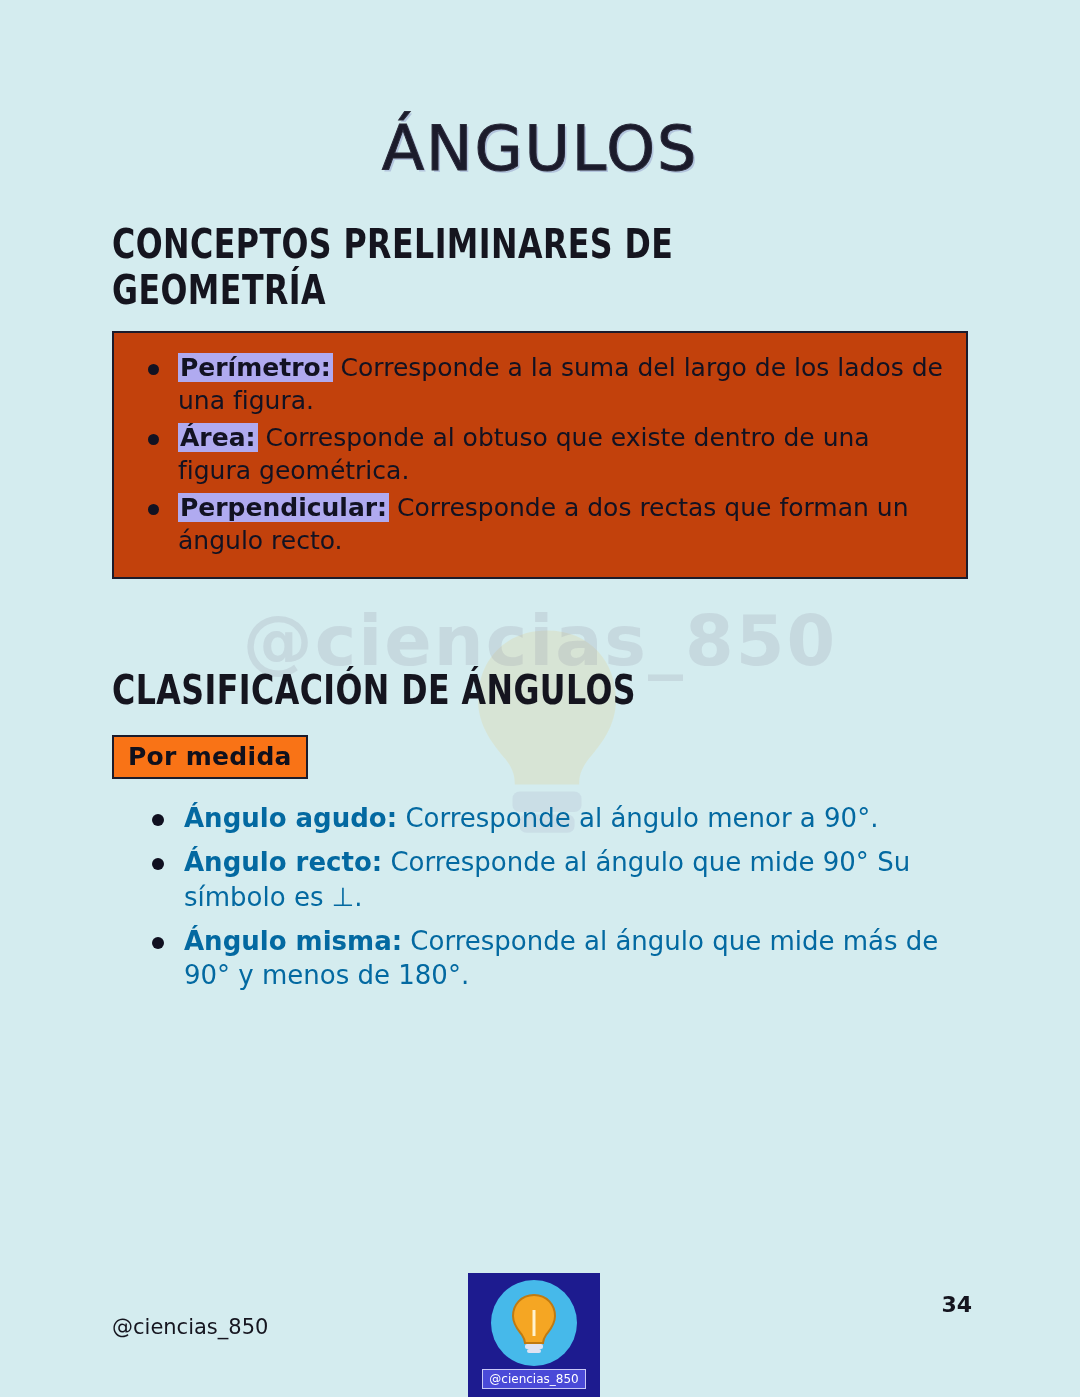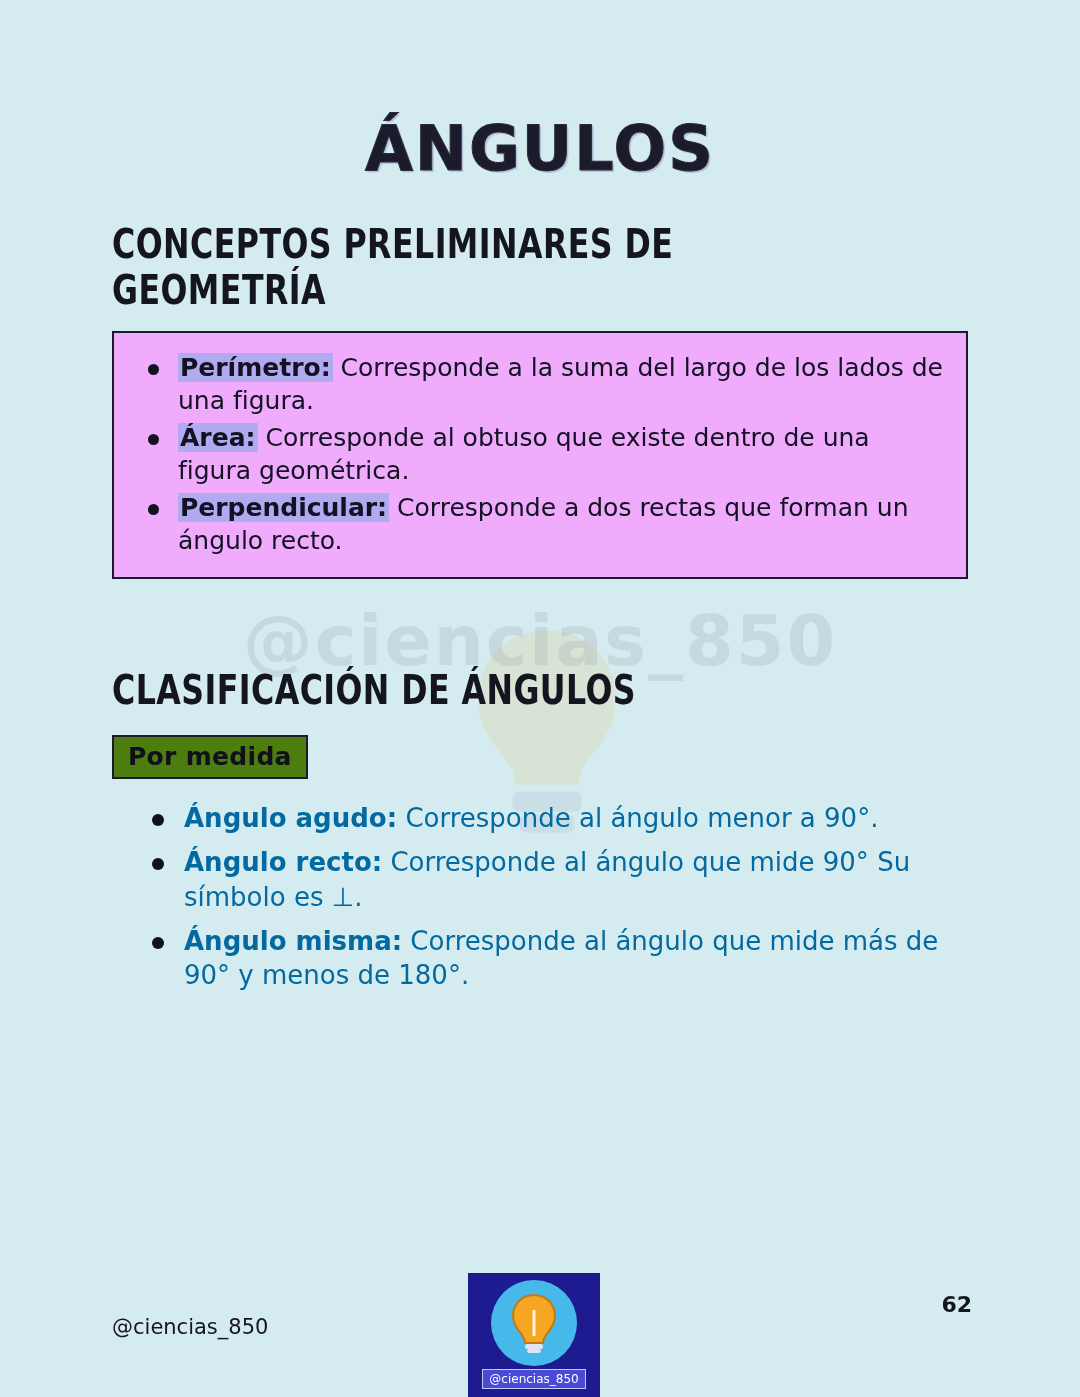--- a/index.html
+++ b/index.html
@@ -51,21 +51,21 @@
     padding: 0 112px;
   }
 
   
   .main-title {
     margin: 0;
     padding-top: 112px;
     text-align: center;
     font-family: "DejaVu Sans", sans-serif;
     font-size: 62px;
-    font-weight: 700;
+    font-weight: 400;
     letter-spacing: 2px;
     color: #1b1b2b;
     -webkit-text-stroke: 1px #2a2a3a;
     text-shadow: 2px 2px 0 rgba(140,150,200,0.45);
   }
 
   
   .section-heading {
     font-family: "DejaVu Sans Condensed", "DejaVu Sans", sans-serif;
     font-size: 40px;
@@ -76,21 +76,21 @@
     transform-origin: left center;
     margin: 0;
   }
   #heading-conceptos { margin-top: 36px; }
   #heading-clasificacion { margin-top: 88px; }
 
   
   .concept-box {
     margin-top: 18px;
     border: 2px solid #1b1b2b;
-    background: #f0abfc;
+    background: #c2410c;
     padding: 18px 22px 16px 22px;
     box-sizing: border-box;
   }
   ul.bullets {
     list-style: none;
     margin: 0;
     padding: 0;
   }
   ul.bullets li {
     position: relative;
@@ -117,21 +117,21 @@
     font-weight: 600;
   }
   .term-bold {
     font-weight: 700;
   }
 
   
   .chip {
     display: inline-block;
     margin-top: 22px;
-    background: #4d7c0f;
+    background: #f97316;
     border: 2px solid #1b1b2b;
     padding: 5px 14px 6px 14px;
     font-family: "DejaVu Sans", sans-serif;
     font-size: 25px;
     font-weight: 700;
     color: #10101c;
     letter-spacing: 0.3px;
   }
 
   
@@ -236,21 +236,21 @@
 
   <div class="chip">Por medida</div>
 
   <ul class="measure-list">
     <li><span class="term-bold">Ángulo agudo:</span><span> Corresponde al ángulo menor a 90°.</span></li>
     <li><span class="term-bold">Ángulo recto:</span><span> Corresponde al ángulo que mide 90° Su símbolo es ⊥.</span></li>
     <li><span class="term-bold">Ángulo misma:</span><span> Corresponde al ángulo que mide más de 90° y menos de 180°.</span></li>
   </ul>
 
   <div class="footer-handle">@ciencias_850</div>
-  <div class="page-number">62</div>
+  <div class="page-number">34</div>
 </div>
 
 <div class="logo-box">
   <div class="logo-circle">
     <svg width="56" height="62" viewBox="0 0 56 62">
       <path d="M28 3 C15 3 7 13 7 24 c0 9 6 15 9 19 c2 3 3 5 3 8 h18 c0-3 1-5 3-8 c3-4 9-10 9-19 C49 13 41 3 28 3 z" fill="#f5a623" stroke="#c07a10" stroke-width="2"></path>
       <rect x="19" y="52" width="18" height="5" rx="2" fill="#dfe3f2"></rect>
       <rect x="21" y="57" width="14" height="4" rx="2" fill="#dfe3f2"></rect>
       <line x1="28" y1="18" x2="28" y2="44" stroke="#fff3cf" stroke-width="3"></line>
     </svg>

